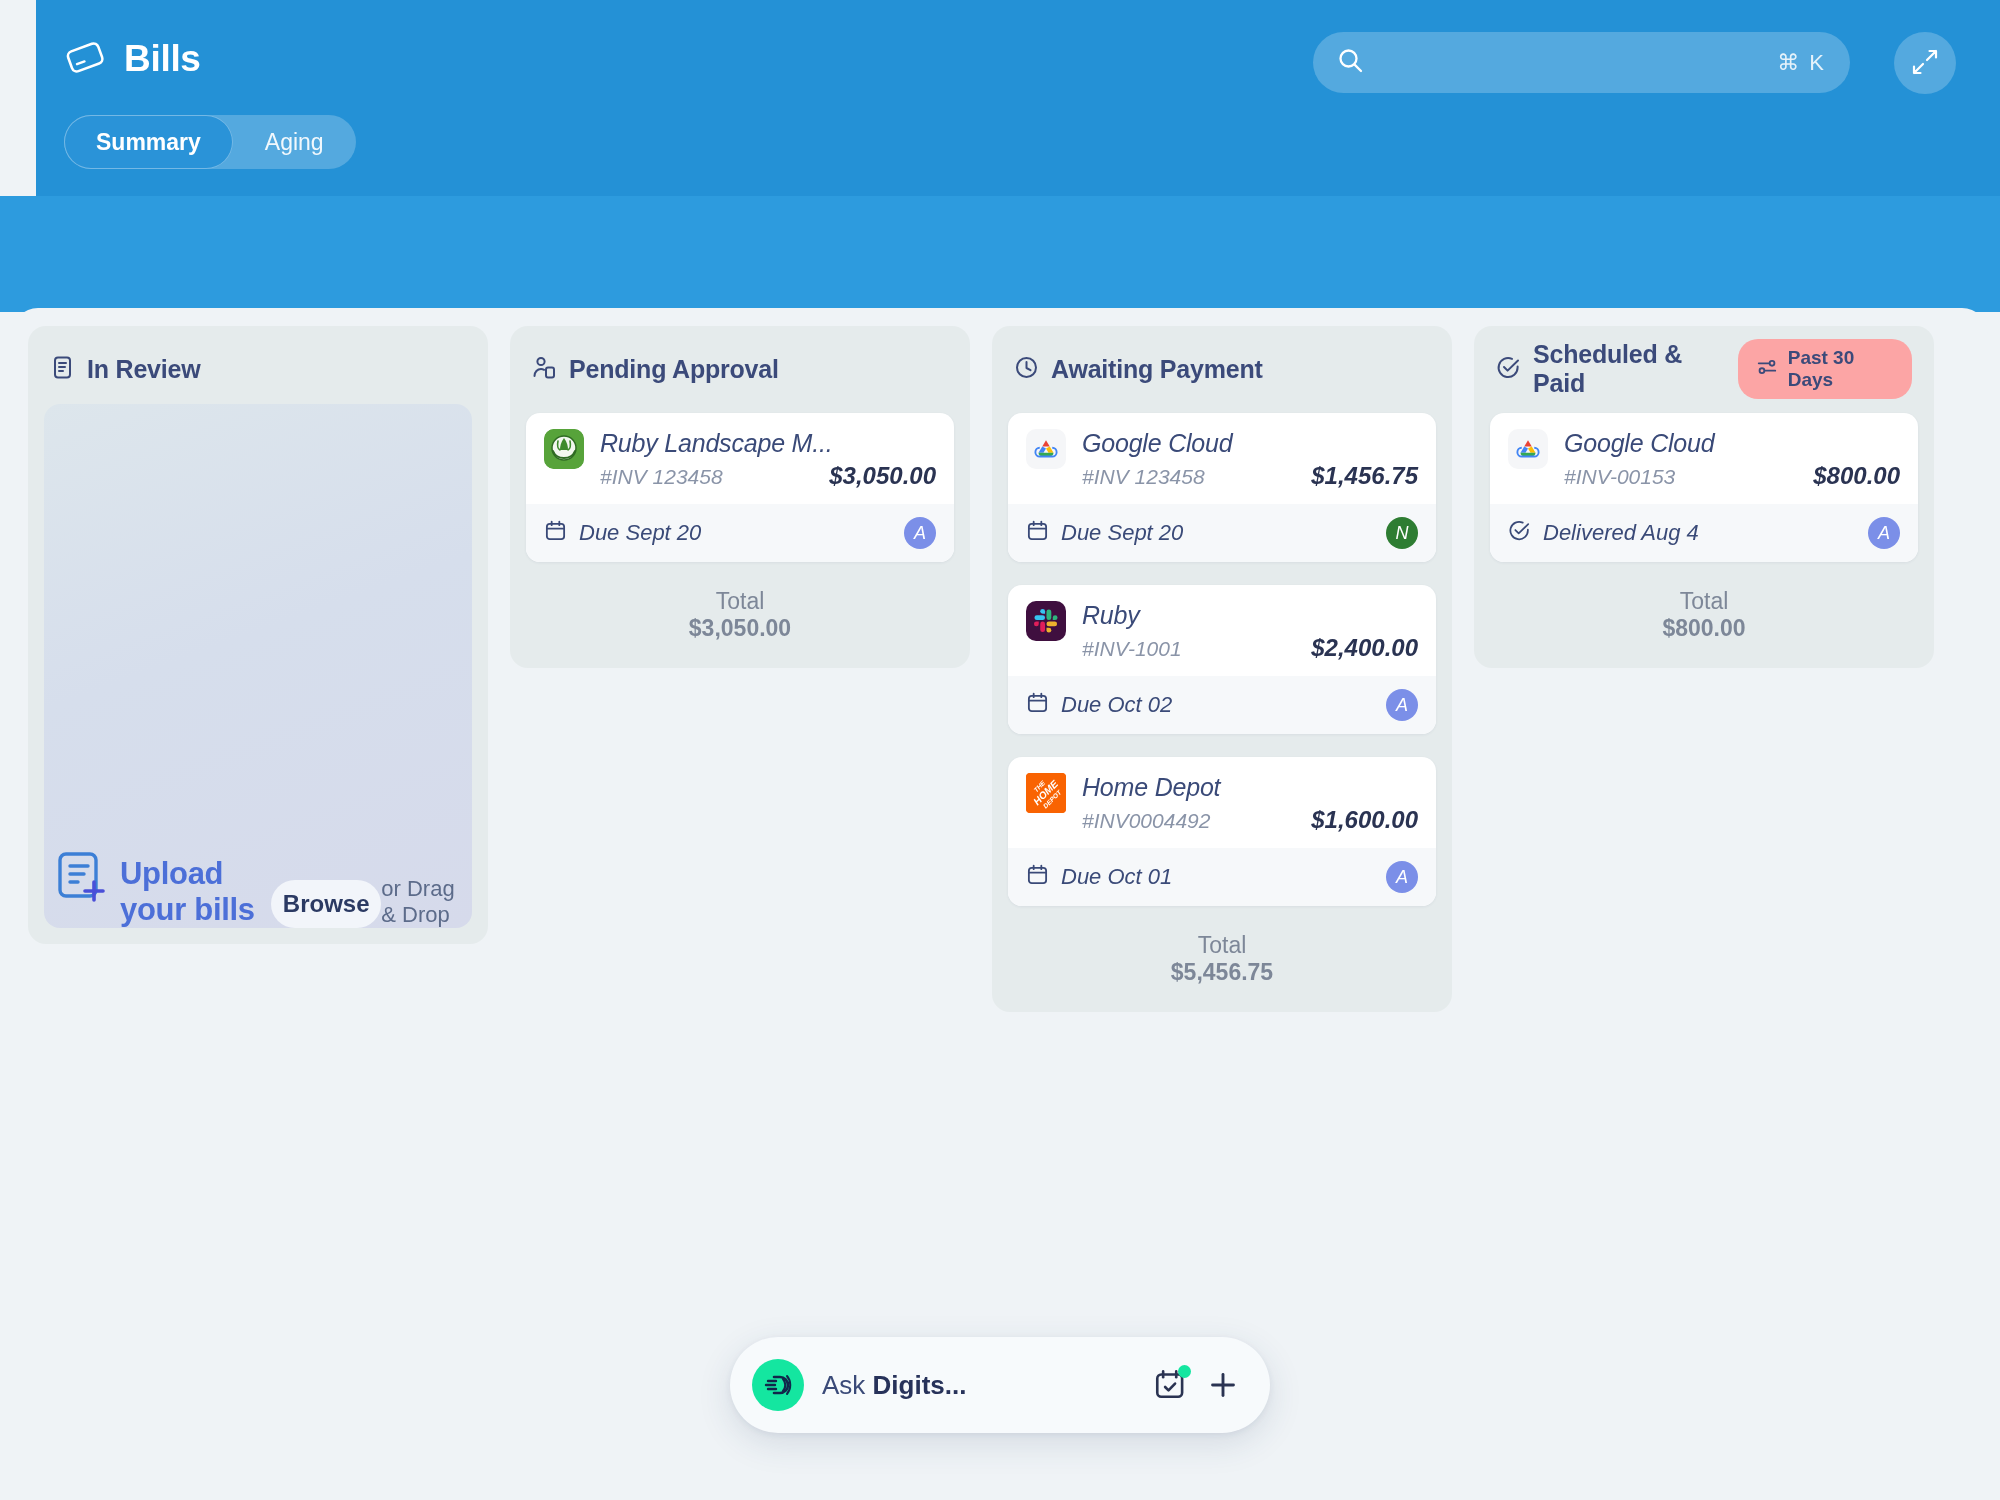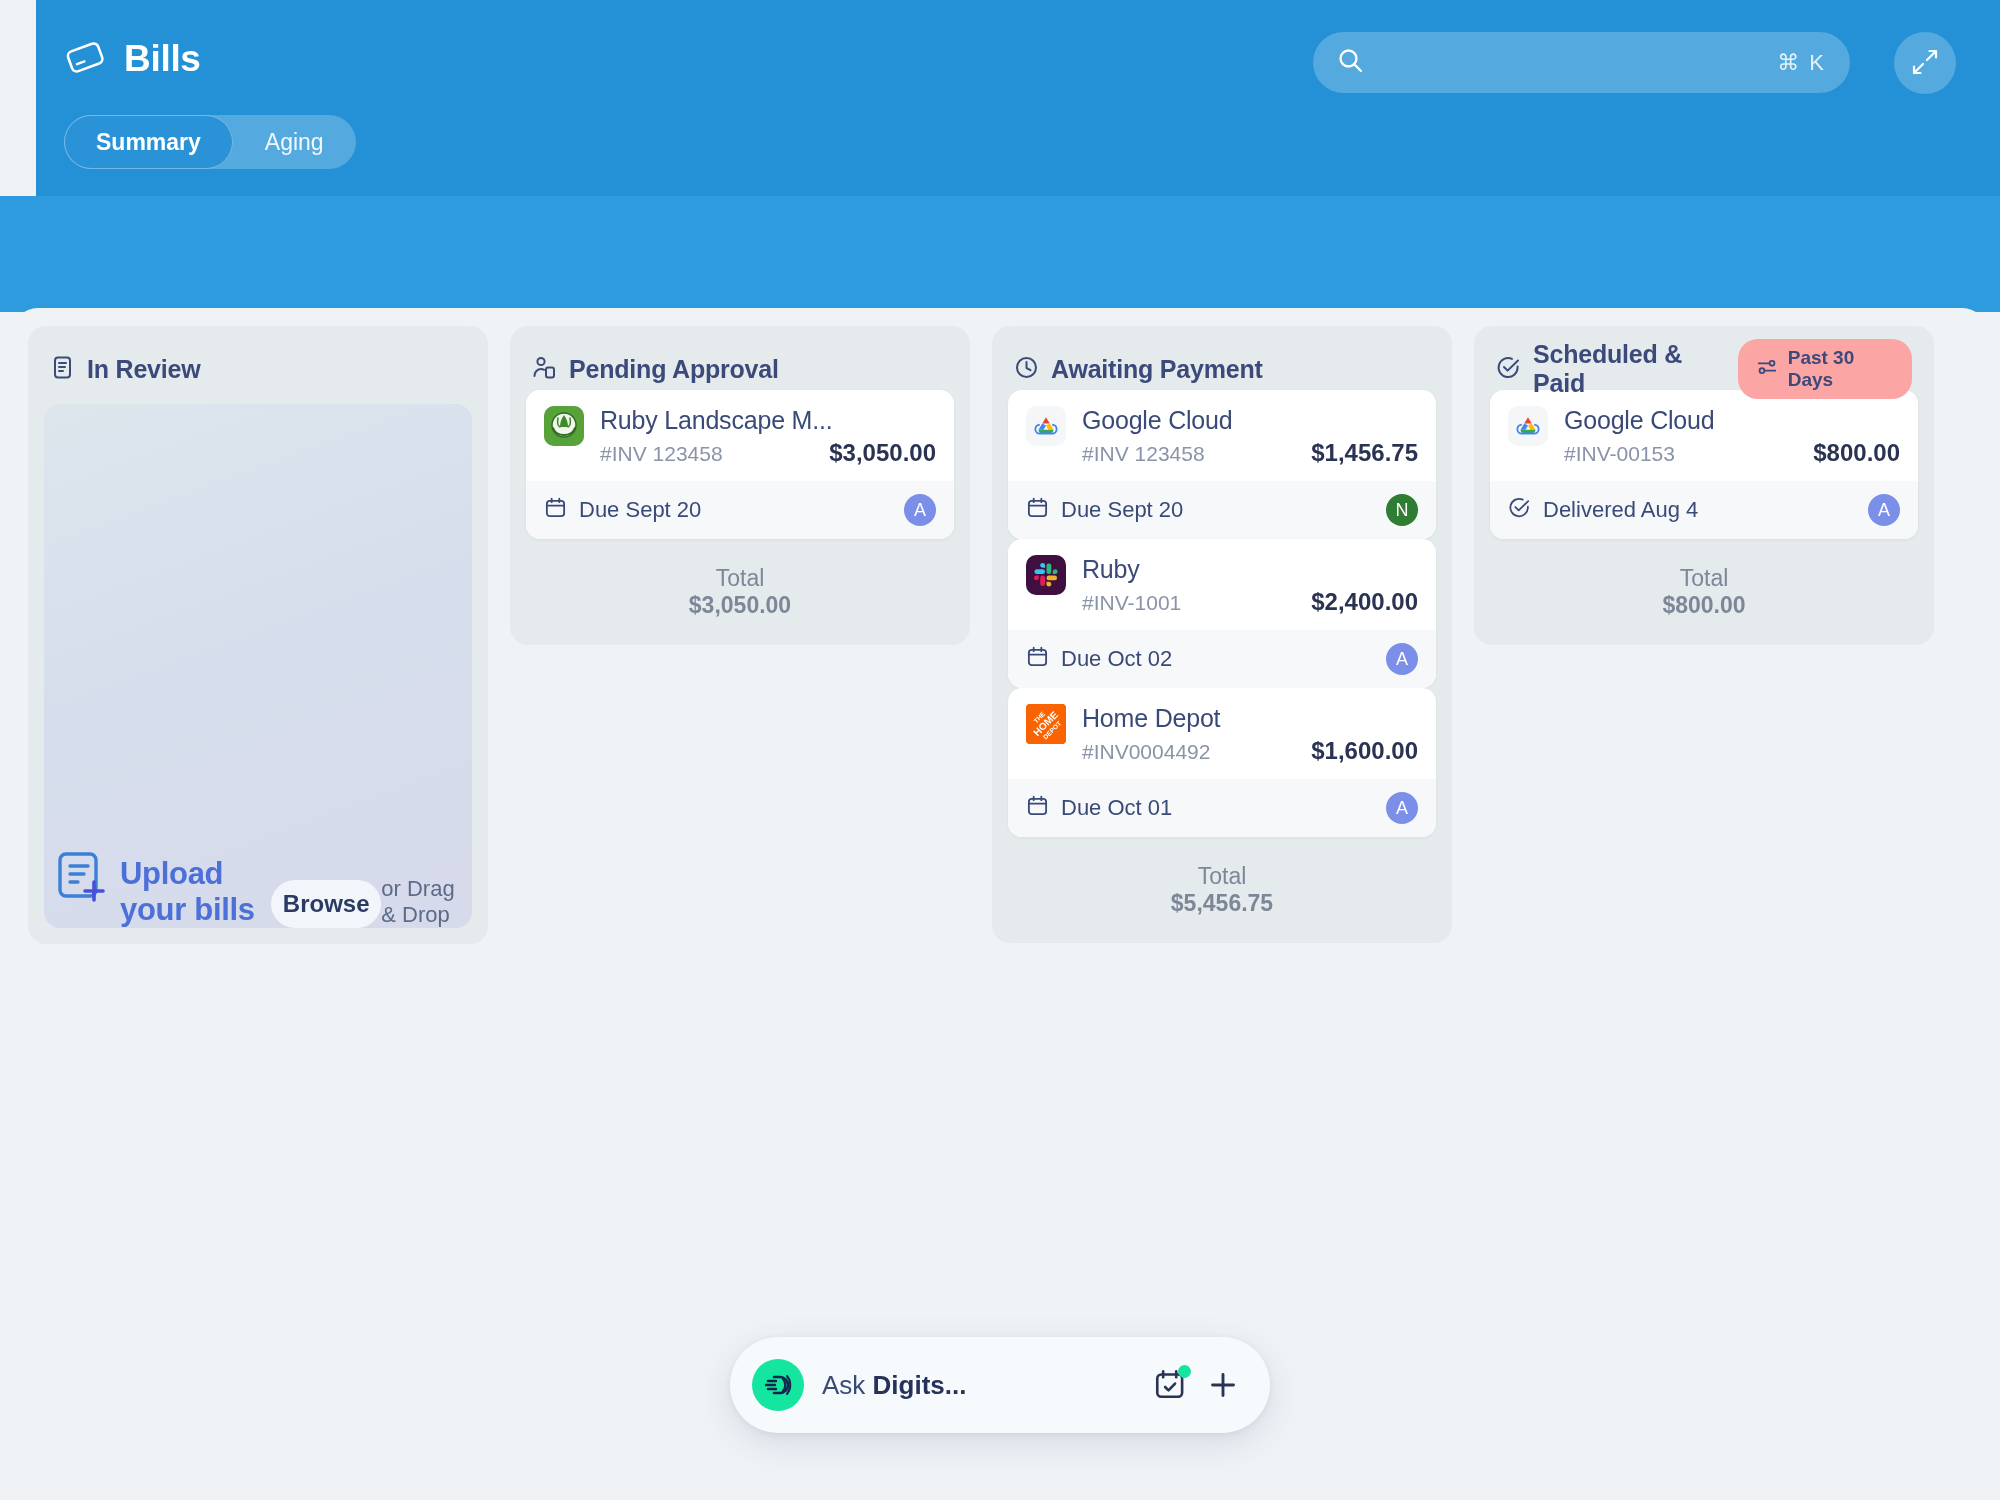--- a/index.html
+++ b/index.html
@@ -118,22 +118,22 @@
   .browse-btn {
     margin-top:36px; width:180px; height:48px; border-radius:31px;
     background:#F2F5FA; border:none; cursor:pointer;
     color:#2B3A63; font-size:24px; font-weight:700;
     font-family:"Liberation Sans", sans-serif;
   }
   .dz-sub { margin-top:22px; font-size:22px; color:#5C6B8A; }
 
   
   .bill {
-    margin-top:0; border-radius:14px; overflow:hidden;
-    background:#FFFFFF; box-shadow: 0 1px 3px rgba(40,60,100,0.07);
+    margin-top:23px; border-radius:14px; overflow:hidden;
+    background:#FFFFFF; box-shadow: 0 1px 3px rgba(40,60,100,0.07); font-style: italic;
   }
   .bill-top { display:flex; padding:16px 18px 14px 18px; gap:16px; }
   .logo {
     width:40px; height:40px; border-radius:10px; flex:none;
     display:flex; align-items:center; justify-content:center; overflow:hidden;
   }
   .bill-main { flex:1; min-width:0; }
   .vendor {
     font-size:25px; color:#3A4A78; letter-spacing:-0.2px;
     white-space:nowrap; overflow:hidden; text-overflow:ellipsis;

